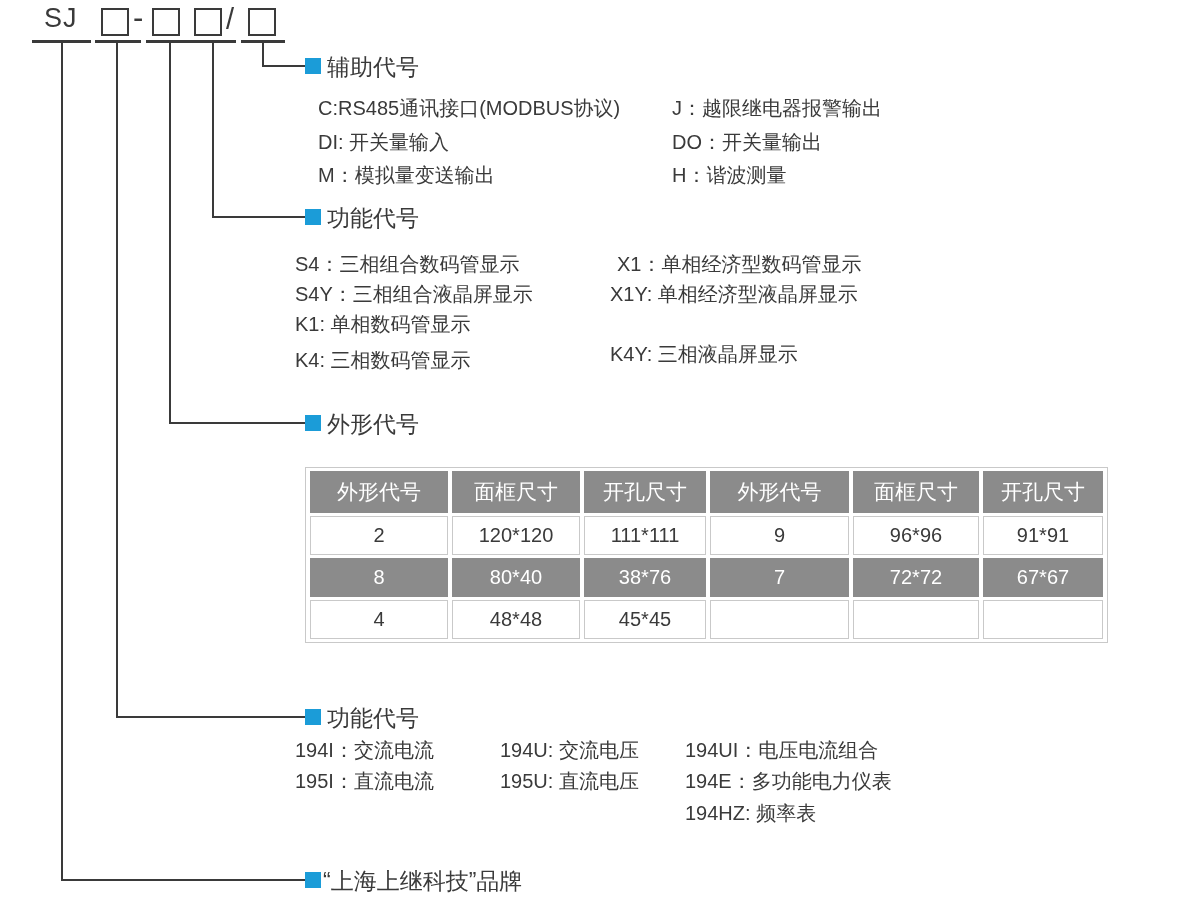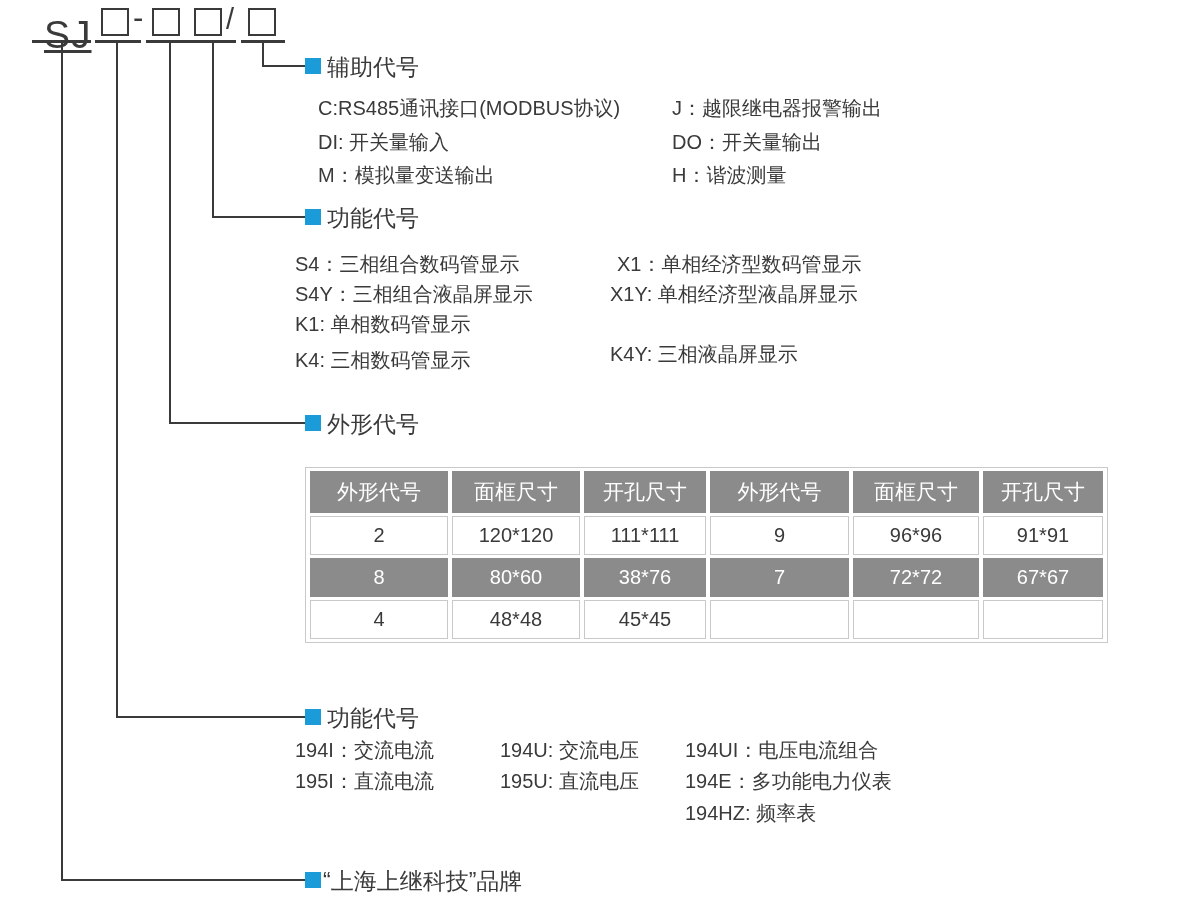--- a/index.html
+++ b/index.html
@@ -3,21 +3,21 @@
 <meta charset="utf-8">
 <style>
   html,body{margin:0;padding:0;background:#fff;}
   body{
     width:1180px;height:906px;position:relative;overflow:hidden;
     font-family:"Liberation Sans","DejaVu Sans",sans-serif;
     color:#3a3a3a;
   }
   .abs{position:absolute;}
   
-  .prefix{left:44px;top:17px;font-size:39px;letter-spacing:1px;line-height:36px;text-decoration:underline;}
+  .prefix{left:44px;top:0;font-size:27px;letter-spacing:1px;line-height:36px;}
   .code-box{top:8px;width:24px;height:24px;border:2px solid #3a3a3a;background:#fff;}
   .sep{top:0;font-size:31px;line-height:36px;}
   
   .bar{top:40px;height:3px;background:#3a3a3a;}
   .vline{width:2px;background:#3a3a3a;}
   .hline{height:2px;background:#3a3a3a;}
   .bullet{width:16px;height:16px;background:#1b9cd8;left:305px;}
   .heading{font-size:23px;line-height:26px;white-space:nowrap;}
   .item{font-size:20px;line-height:26px;white-space:nowrap;}
   
@@ -112,21 +112,21 @@
     <tr>
       <td class="light">2</td>
       <td class="light">120*120</td>
       <td class="light">111*111</td>
       <td class="light">9</td>
       <td class="light">96*96</td>
       <td class="light">91*91</td>
     </tr>
     <tr>
       <td class="dark">8</td>
-      <td class="dark">80*60</td>
+      <td class="dark">80*40</td>
       <td class="dark">38*76</td>
       <td class="dark">7</td>
       <td class="dark">72*72</td>
       <td class="dark">67*67</td>
     </tr>
     <tr>
       <td class="light">4</td>
       <td class="light">48*48</td>
       <td class="light">45*45</td>
       <td class="light"></td>

